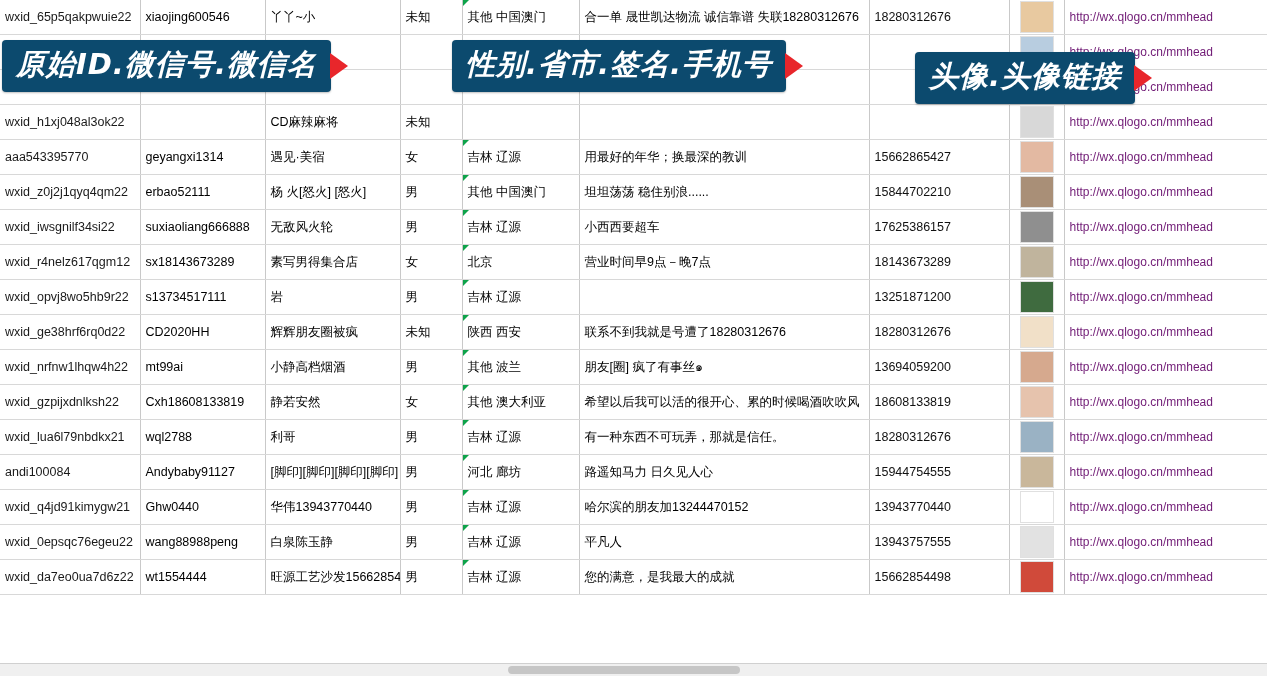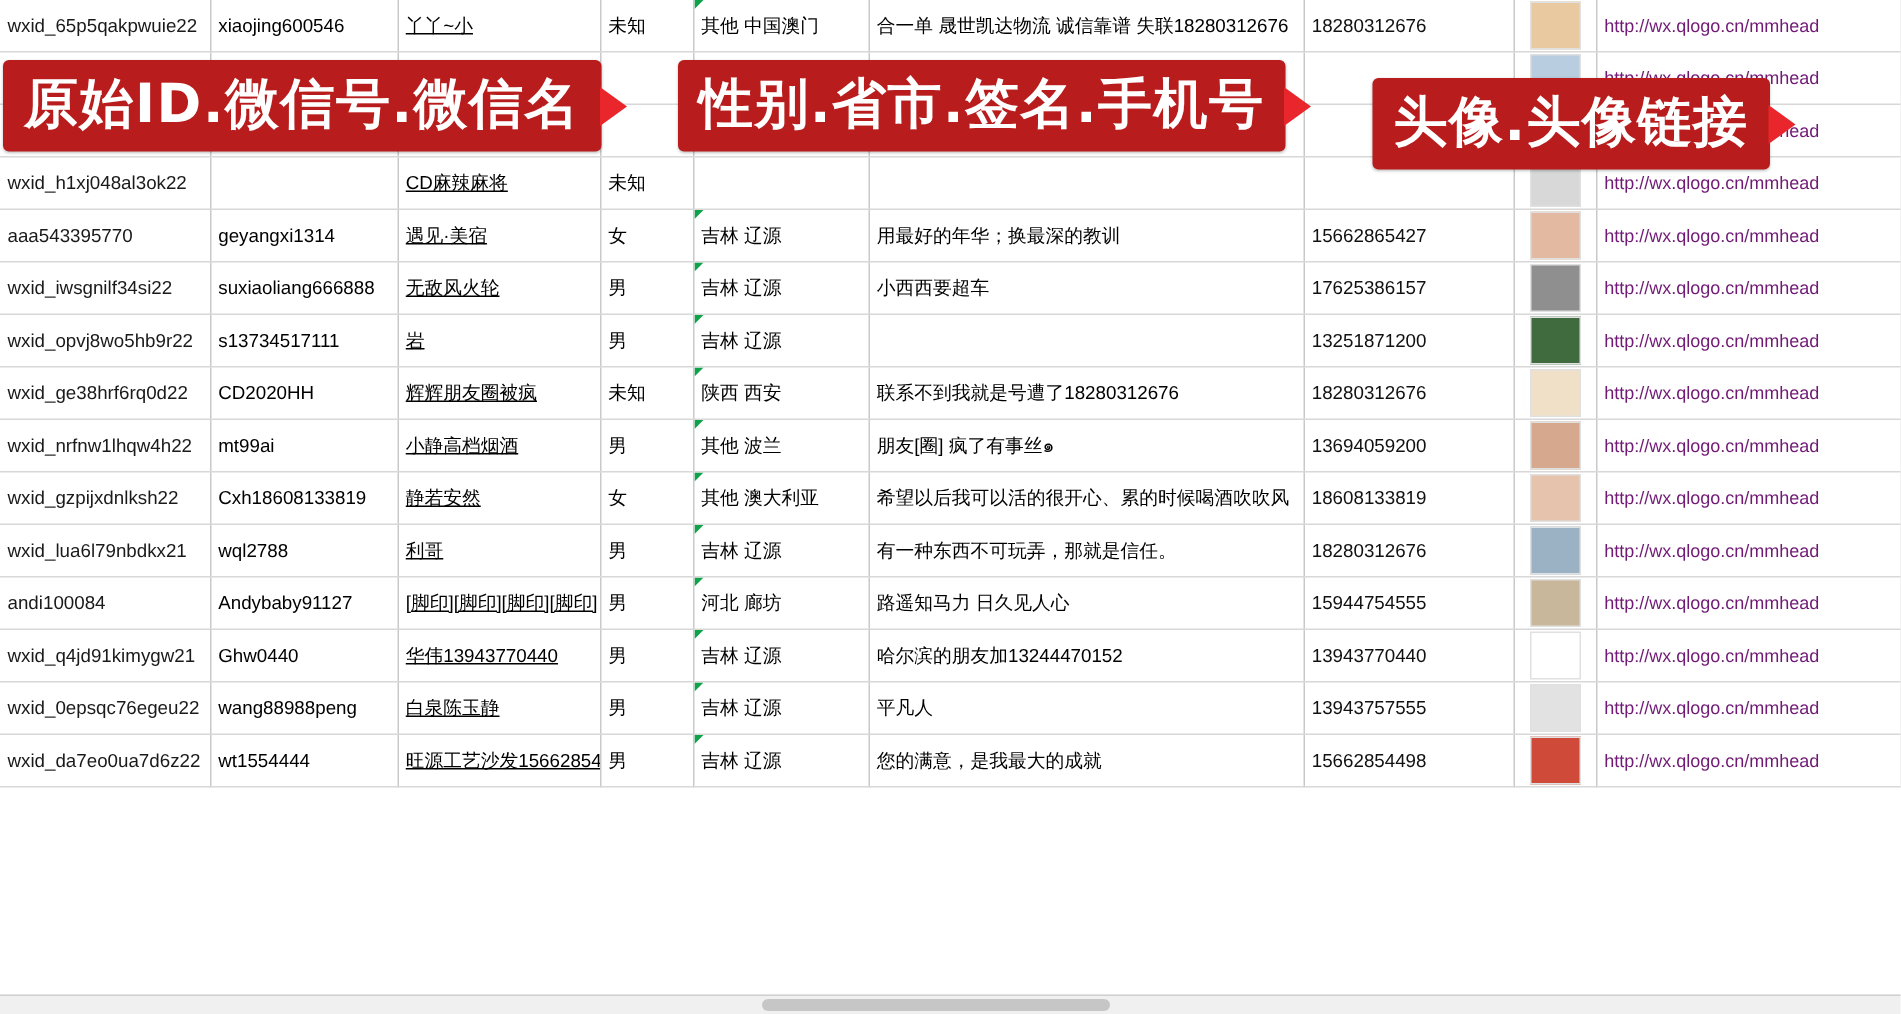--- a/index.html
+++ b/index.html
@@ -45,21 +45,21 @@
   col.c1 { width: 125px; }
   col.c2 { width: 135px; }
   col.c3 { width: 62px; }
   col.c4 { width: 117px; }
   col.c5 { width: 290px; }
   col.c6 { width: 140px; }
   col.c7 { width: 55px; }
   col.c8 { width: 203px; }
 
   td.c0 { color: #1a1a1a; }
-  td.c2 { padding-left: 6px; text-decoration: underline; }
+  td.c2 { padding-left: 6px; }
   td.c3 { padding-left: 8px; }
   td.c4 { padding-left: 10px; }
   td.c5 { padding-left: 8px; }
   td.c6 { padding-left: 8px; color: #111; }
   td.c8 { color: #701a75; font-size: 12px; padding-left: 10px; }
 
   
   td.mark {
     position: relative;
   }
@@ -81,30 +81,31 @@
     height: 32px;
     margin: 0 auto;
     display: block;
     border: 1px solid #e0e0e0;
     box-sizing: border-box;
   }
 
   
   .banner {
     position: absolute;
-    background: #b91c1c;
+    background: #0c4a6e;
     color: #ffffff;
     font-weight: bold;
-    font-size: 36px;
+    font-size: 29px;
     letter-spacing: 1px;
     padding: 5px 14px 7px 14px;
     border-radius: 4px;
     white-space: nowrap;
     box-shadow: 0 1px 2px rgba(0,0,0,0.25);
     font-family: "DejaVu Sans", sans-serif;
+    font-style: italic;
   }
   .banner .tail {
     position: absolute;
     right: -17px;
     top: 50%;
     margin-top: -13px;
     width: 0; height: 0;
     border-left: 18px solid #e8262b;
     border-top: 13px solid transparent;
     border-bottom: 13px solid transparent;
@@ -209,29 +210,55 @@
           <td class="c3">女</td>
           <td class="c4 mark">吉林 辽源</td>
           <td class="c5">用最好的年华；换最深的教训</td>
           <td class="c6">15662865427</td>
           <td class="c7">
             <span class="avatar" style="background: rgb(227, 185, 162);"></span>
           </td>
           <td class="c8">http://wx.qlogo.cn/mmhead</td>
         </tr>
         <tr>
+          <td class="c0">wxid_z0j2j1qyq4qm22</td>
+          <td class="c1">erbao52111</td>
+          <td class="c2">杨 火[怒火] [怒火]</td>
+          <td class="c3">男</td>
+          <td class="c4 mark">其他 中国澳门</td>
+          <td class="c5">坦坦荡荡 稳住别浪......</td>
+          <td class="c6">15844702210</td>
+          <td class="c7">
+            <span class="avatar" style="background: rgb(169, 143, 119);"></span>
+          </td>
+          <td class="c8">http://wx.qlogo.cn/mmhead</td>
+        </tr>
+        <tr>
           <td class="c0">wxid_iwsgnilf34si22</td>
           <td class="c1">suxiaoliang666888</td>
           <td class="c2">无敌风火轮</td>
           <td class="c3">男</td>
           <td class="c4 mark">吉林 辽源</td>
           <td class="c5">小西西要超车</td>
           <td class="c6">17625386157</td>
           <td class="c7">
             <span class="avatar" style="background: rgb(143, 143, 143);"></span>
+          </td>
+          <td class="c8">http://wx.qlogo.cn/mmhead</td>
+        </tr>
+        <tr>
+          <td class="c0">wxid_r4nelz617qgm12</td>
+          <td class="c1">sx18143673289</td>
+          <td class="c2">素写男得集合店</td>
+          <td class="c3">女</td>
+          <td class="c4 mark">北京</td>
+          <td class="c5">营业时间早9点－晚7点</td>
+          <td class="c6">18143673289</td>
+          <td class="c7">
+            <span class="avatar" style="background: rgb(192, 180, 157);"></span>
           </td>
           <td class="c8">http://wx.qlogo.cn/mmhead</td>
         </tr>
         <tr>
           <td class="c0">wxid_opvj8wo5hb9r22</td>
           <td class="c1">s13734517111</td>
           <td class="c2">岩</td>
           <td class="c3">男</td>
           <td class="c4 mark">吉林 辽源</td>
           <td class="c5"></td>

